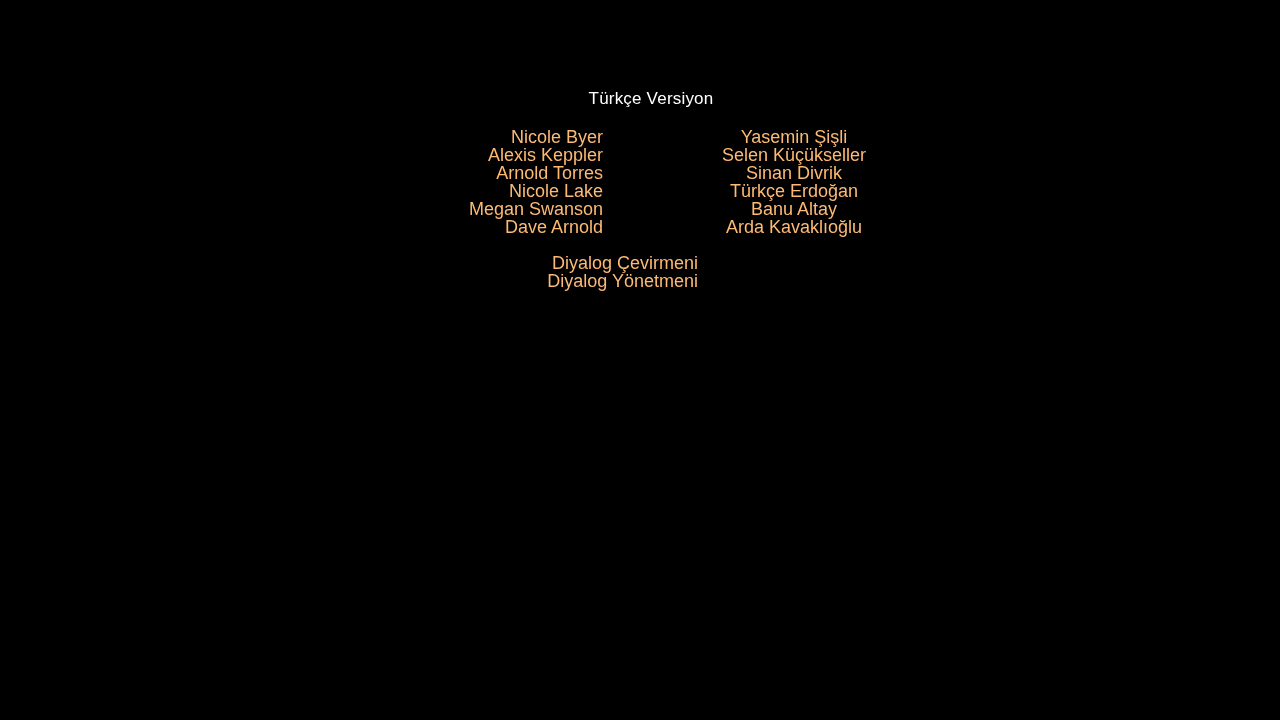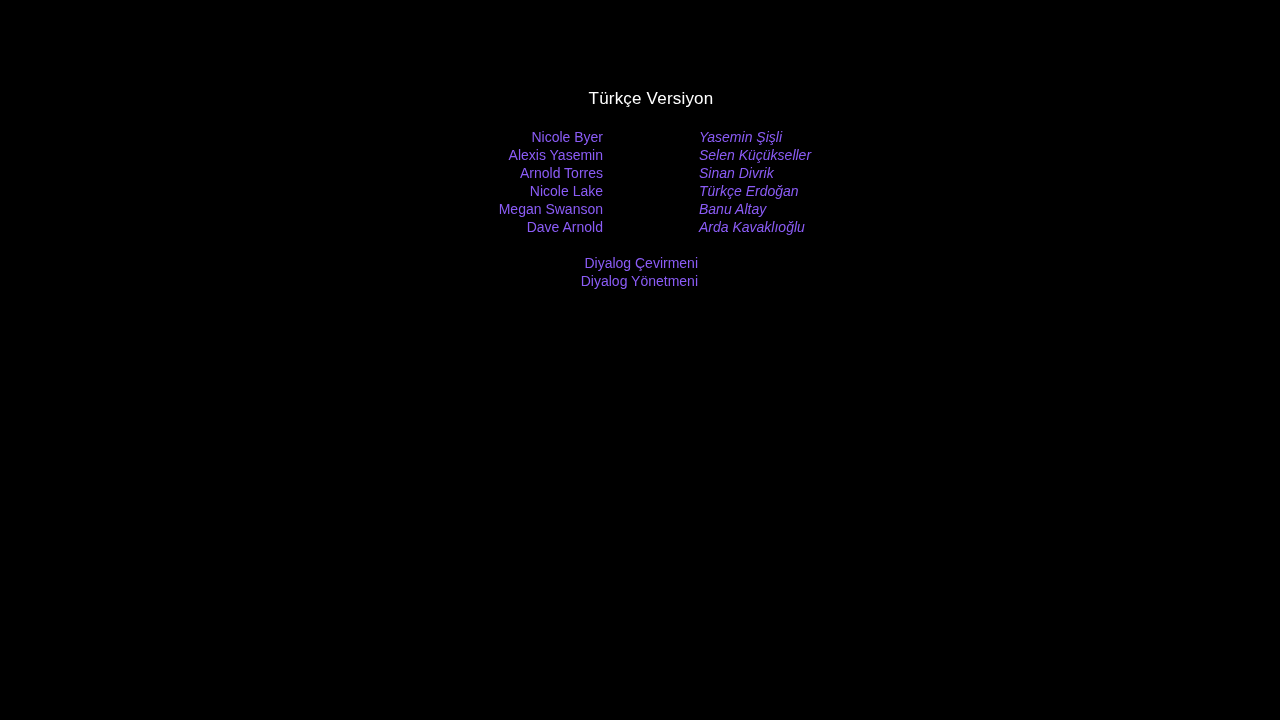--- a/index.html
+++ b/index.html
@@ -39,57 +39,56 @@
     width: 1280px;
   }
   .credit-group {
     display: flex;
     flex-direction: row;
     justify-content: center;
     align-items: flex-start;
     margin-bottom: 18px;
   }
   .credit-col {
-    font-size: 14px;
+    font-size: 18px;
     line-height: 18px;
-    color: #8b5cf6;
+    color: #fdba74;
     white-space: nowrap;
   }
   .credit-col.left {
     width: 190px;
     text-align: right;
     padding-right: 0;
   }
   .credit-col.spacer {
     width: 96px;
   }
   .credit-col.right {
     width: 190px;
-    text-align: left;
-    font-style: italic;
+    text-align: center;
   }
   .credit-line {
     display: block;
   }
 </style>
 </head>
 <body>
 
 <div class="credits-screen">
 
   <div class="credits-block">
 
     <div class="credits-heading">Türkçe Versiyon</div>
 
     <div class="credits-groups">
 
       <div class="credit-group">
         <div class="credit-col left">
           <span class="credit-line">Nicole Byer</span>
-          <span class="credit-line">Alexis Yasemin</span>
+          <span class="credit-line">Alexis Keppler</span>
           <span class="credit-line">Arnold Torres</span>
           <span class="credit-line">Nicole Lake</span>
           <span class="credit-line">Megan Swanson</span>
           <span class="credit-line">Dave Arnold</span>
         </div>
         <div class="credit-col spacer"></div>
         <div class="credit-col right">
           <span class="credit-line">Yasemin Şişli</span>
           <span class="credit-line">Selen Küçükseller</span>
           <span class="credit-line">Sinan Divrik</span>

